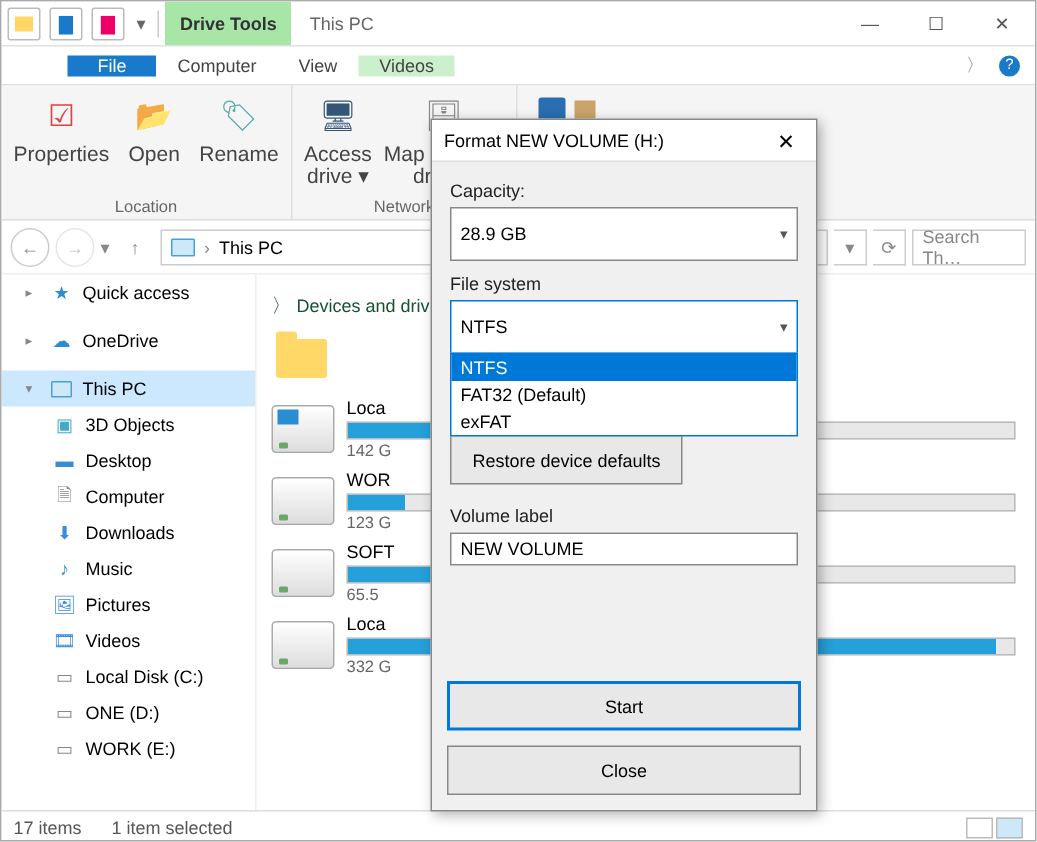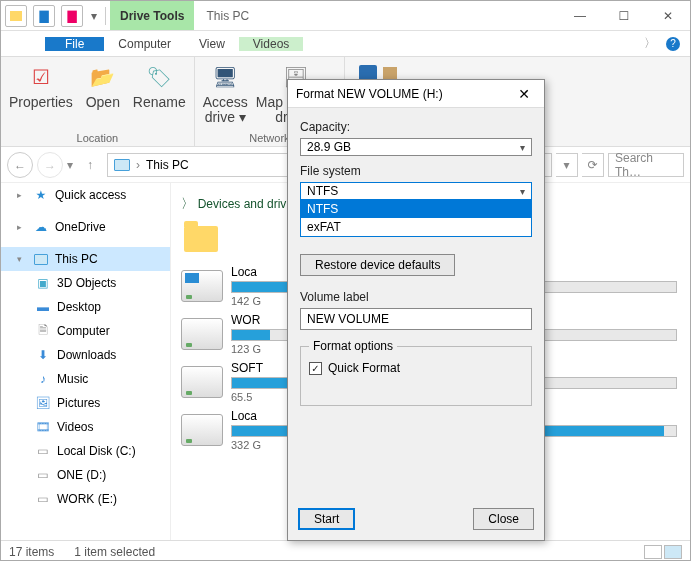--- a/index.html
+++ b/index.html
@@ -60,34 +60,34 @@
   
   .status { height:22px; border-top:1px solid #ddd; background:#fff; display:flex;align-items:center; padding:0 8px; gap:20px; color:#555;}
   .status .viewbtns{margin-left:auto;display:flex;gap:2px;}
   .viewbtn{width:18px;height:14px;border:1px solid #bbb;}
   
   .dialog { position:absolute; left:286px; top:78px; width:258px; height:462px; background:#f0f0f0; border:1px solid #888; box-shadow:2px 2px 8px rgba(0,0,0,.3); display:flex;flex-direction:column;}
   .dlg-title{height:28px;background:#fff;display:flex;align-items:center;padding:0 8px;border-bottom:1px solid #ddd;}
   .dlg-close{margin-left:auto;width:24px;text-align:center;font-size:14px;}
   .dlg-body{padding:8px 12px; display:flex;flex-direction:column;gap:4px;}
   .dlg-label{font-size:12px;color:#222;margin-top:4px;}
-  .dlg-select{height:18px;border:1px solid #888;background:#fff;display:flex;align-items:center;padding:0 6px;position:relative;}
+  .dlg-select{height:36px;border:1px solid #888;background:#fff;display:flex;align-items:center;padding:0 6px;position:relative;}
   .dlg-select .chev{margin-left:auto;color:#555;font-size:10px;}
   .dlg-select.open{border:1px solid #0078d7;}
   .dropdown{position:absolute;top:100%;left:-1px;right:-1px;background:#fff;border:1px solid #0078d7;z-index:5;}
   .dd-item{padding:2px 6px;}
   .dd-item.sel{background:#0078d7;color:#fff;}
   .dlg-input{height:22px;border:1px solid #888;background:#fff;padding:0 6px;display:flex;align-items:center;}
-  .dlg-btn{height:22px;border:1px solid #888;background:#e8e8e8;padding:4px 14px;display:inline-flex;align-items:center;justify-content:center;}
+  .dlg-btn{height:33px;border:1px solid #888;background:#e8e8e8;padding:4px 14px;display:inline-flex;align-items:center;justify-content:center;}
   .dlg-btn.primary{border:2px solid #0078d7;}
   .dlg-group{border:1px solid #bbb;padding:8px;margin-top:4px;}
   .dlg-group-title{position:relative;top:-16px;background:#f0f0f0;display:inline-block;padding:0 4px;}
   .chk{display:flex;align-items:center;gap:6px;margin-top:-8px;}
   .chkbox{width:13px;height:13px;border:1px solid #555;background:#fff;display:flex;align-items:center;justify-content:center;font-size:10px;color:#222;}
-  .dlg-footer{margin-top:auto;display:flex;gap:10px;justify-content:space-between;padding:10px;}
+  .dlg-footer{margin-top:auto;display:flex;gap:10px;justify-content:flex-start;padding:10px;flex-direction:column;}
   
   .ico-folder{width:34px;height:26px;background:#ffd868;border-radius:2px;position:relative;}
   .ico-folder::before{content:"";position:absolute;top:-5px;left:0;width:14px;height:6px;background:#ffd868;border-radius:2px 2px 0 0;}
   .star{color:#2a8dd4;}
   .cloud{color:#2a8dd4;}
   .monitor-ico{width:14px;height:11px;border:1.5px solid #46a0da;background:#cde8f6;border-radius:1px;}
 </style>
 </head>
 <body>
 
@@ -366,38 +366,32 @@
       <span>28.9 GB</span>
       <span class="chev">▾</span>
     </div>
 
     <div class="dlg-label">File system</div>
     <div class="dlg-select open">
       <span>NTFS</span>
       <span class="chev">▾</span>
       <div class="dropdown">
         <div class="dd-item sel">NTFS</div>
+        <div class="dd-item">FAT32 (Default)</div>
         <div class="dd-item">exFAT</div>
       </div>
     </div>
 
     <div style="height:46px;"></div>
 
     <div><span class="dlg-btn">Restore device defaults</span></div>
 
     <div class="dlg-label" style="margin-top:10px;">Volume label</div>
     <div class="dlg-input">
         <span>NEW VOLUME</span>
       </div>
 
-    <div class="dlg-group" style="margin-top:12px;height:60px;">
-      <span class="dlg-group-title">Format options</span>
-      <div class="chk">
-        <span class="chkbox">✓</span>
-        <span>Quick Format</span>
-      </div>
-    </div>
   </div>
   <div class="dlg-footer">
     <span class="dlg-btn primary">Start</span>
     <span class="dlg-btn">Close</span>
   </div>
 </div>
 
 </body></html>

